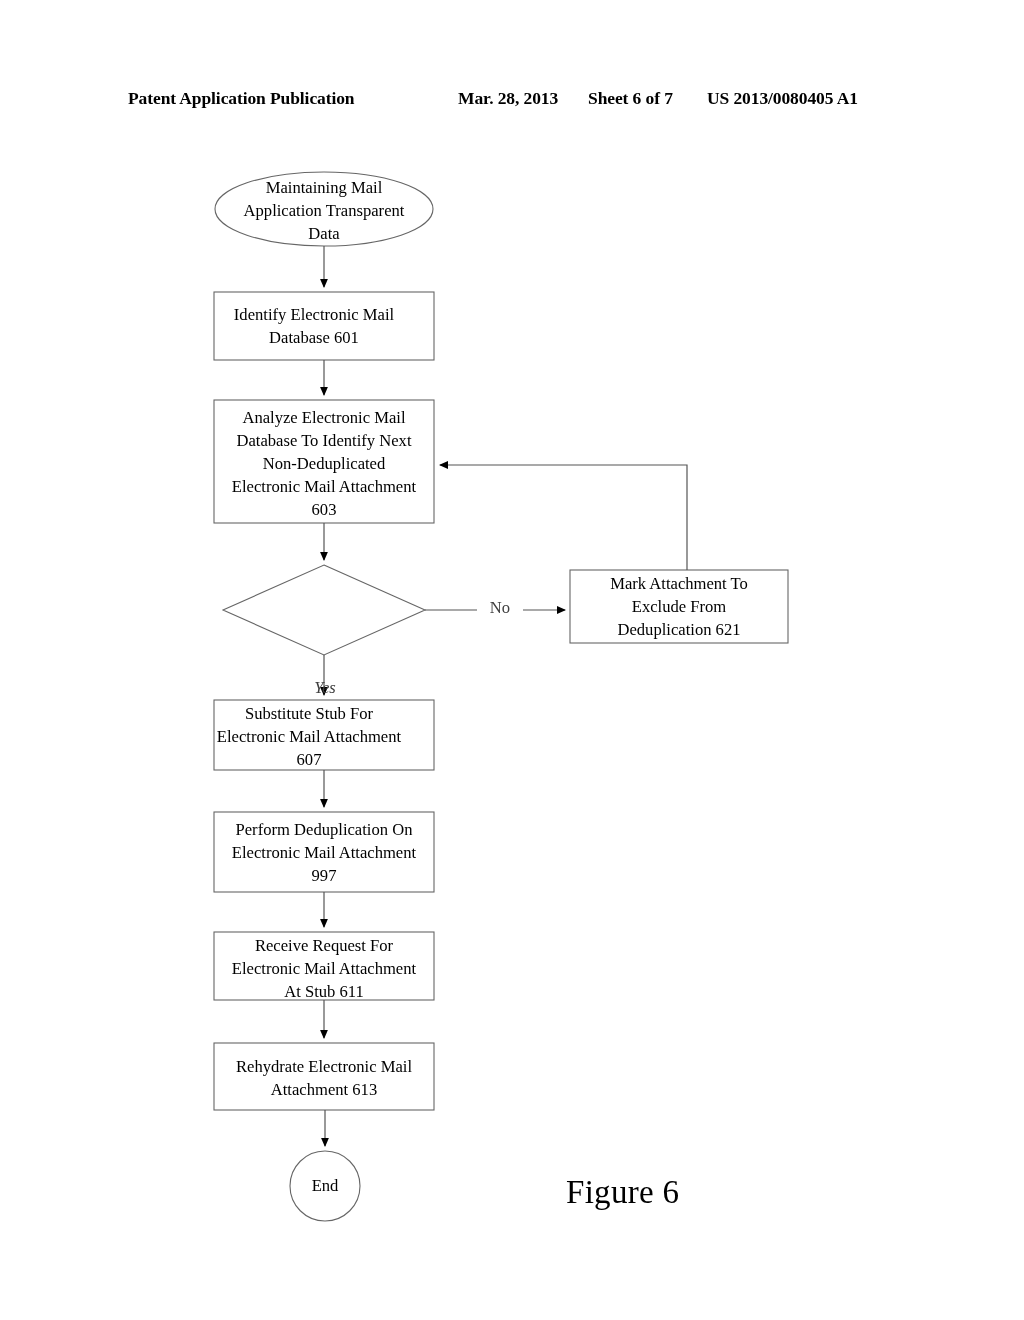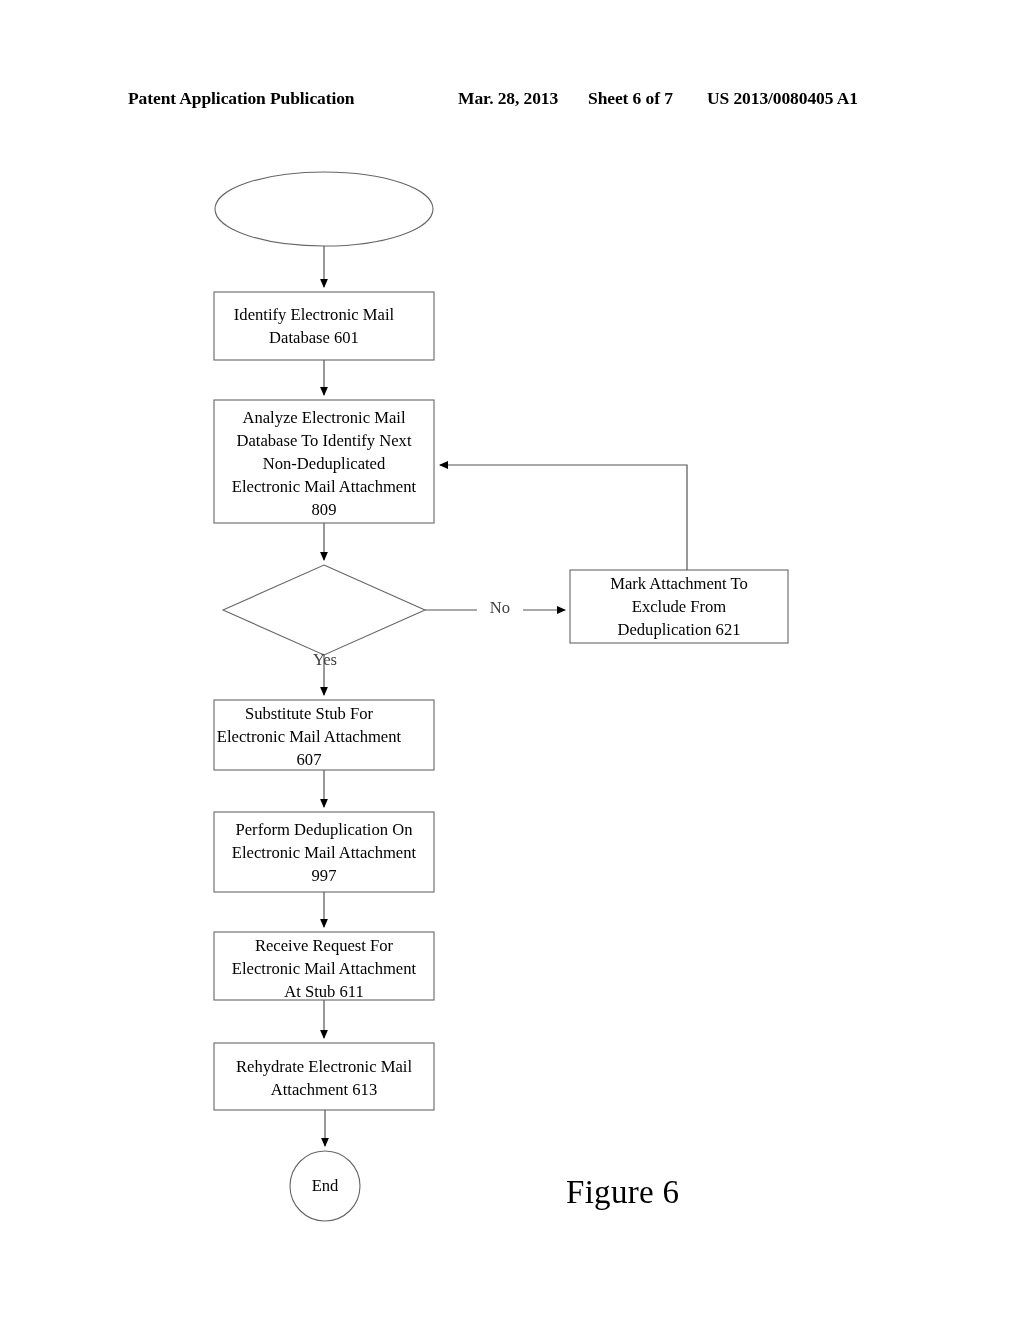--- a/index.html
+++ b/index.html
@@ -136,29 +136,32 @@
 
     <line x1="324" y1="770" x2="324" y2="807" stroke="#555555" stroke-width="1.2" marker-end="url(#arrowhead)"></line>
 
     <line x1="324" y1="892" x2="324" y2="927" stroke="#555555" stroke-width="1.2" marker-end="url(#arrowhead)"></line>
 
     <line x1="324" y1="1000" x2="324" y2="1038" stroke="#555555" stroke-width="1.2" marker-end="url(#arrowhead)"></line>
 
     <line x1="325" y1="1110" x2="325" y2="1146" stroke="#555555" stroke-width="1.2" marker-end="url(#arrowhead)"></line>
   </svg>
 
+  <div class="node-text" style="left:204px; top:176px; width:240px;">Maintaining Mail
+Application Transparent
+Data</div>
 
   <div class="node-text" style="left:204px; top:303px; width:220px;">Identify Electronic Mail
 Database 601</div>
 
   <div class="node-text" style="left:209px; top:406px; width:230px;">Analyze Electronic Mail
 Database To Identify Next
 Non-Deduplicated
 Electronic Mail Attachment
-809</div>
+603</div>
 
 
   <div class="node-text" style="left:570px; top:572px; width:218px;">Mark Attachment To
 Exclude From
 Deduplication 621</div>
 
   <div class="node-text" style="left:194px; top:702px; width:230px;">Substitute Stub For
 Electronic Mail Attachment
 607</div>
 
@@ -170,17 +173,17 @@
 Electronic Mail Attachment
 At Stub 611</div>
 
   <div class="node-text" style="left:209px; top:1055px; width:230px;">Rehydrate Electronic Mail
 Attachment 613</div>
 
   <div class="node-text" style="left:290px; top:1174px; width:70px;">End</div>
 
   <div class="edge-label" style="left:478px; top:598px; width:44px;">No</div>
 
-  <div class="edge-label" style="left:300px; top:650px; width:50px;">Yes</div>
+  <div class="edge-label" style="left:300px; top:678px; width:50px;font-style:italic;">Yes</div>
 
 </div>
 
 <div id="figure-caption">Figure 6</div>
 
 </body></html>

